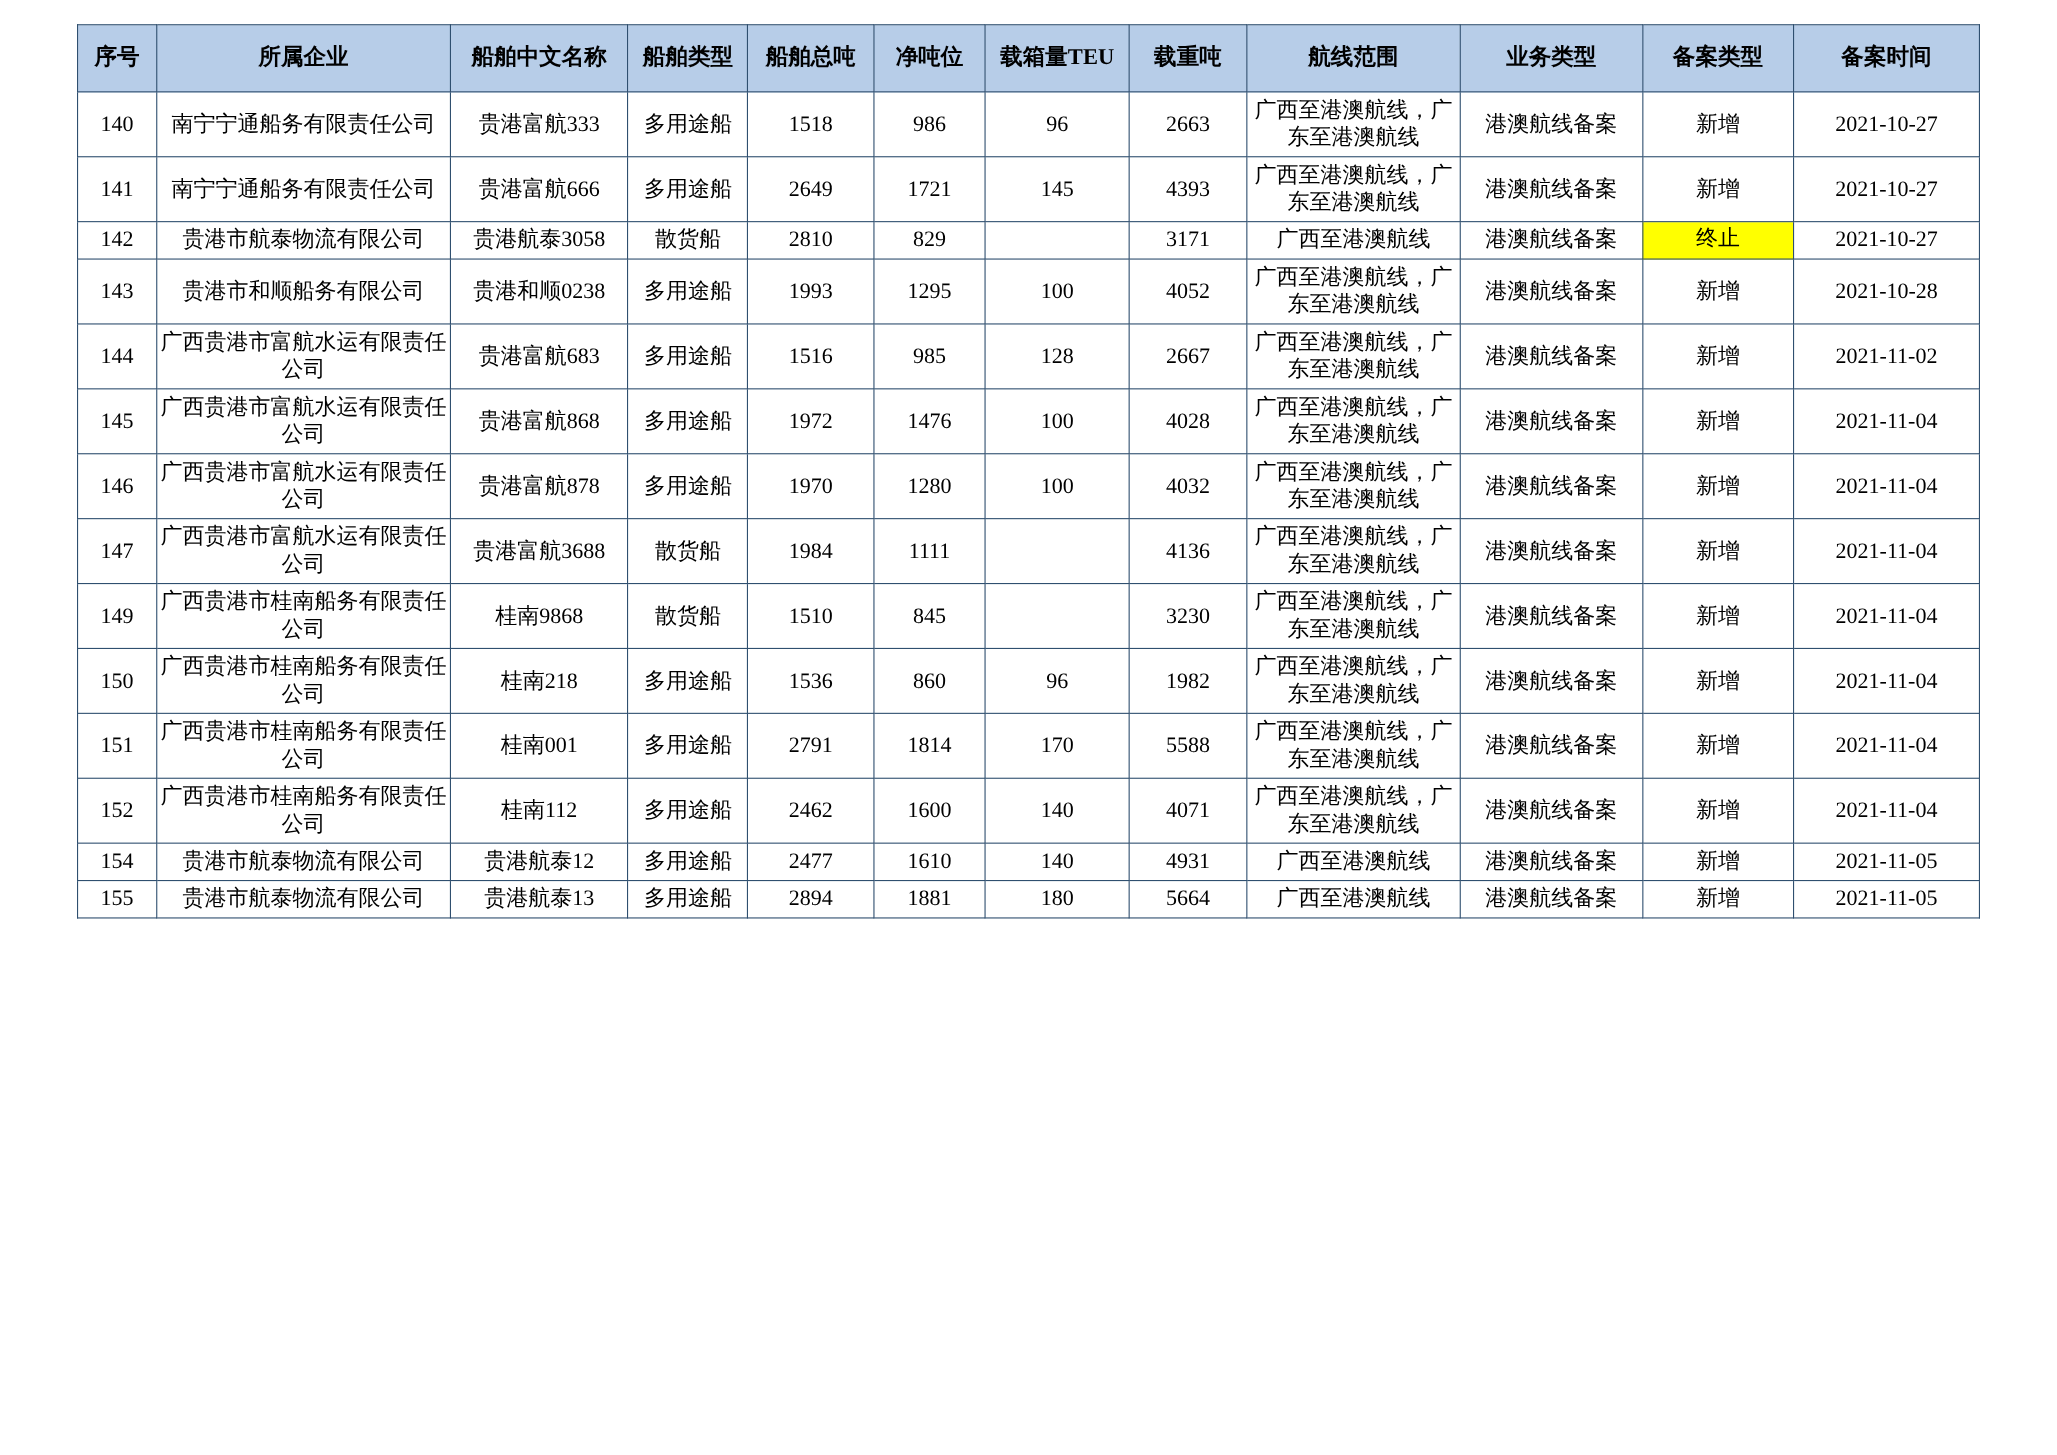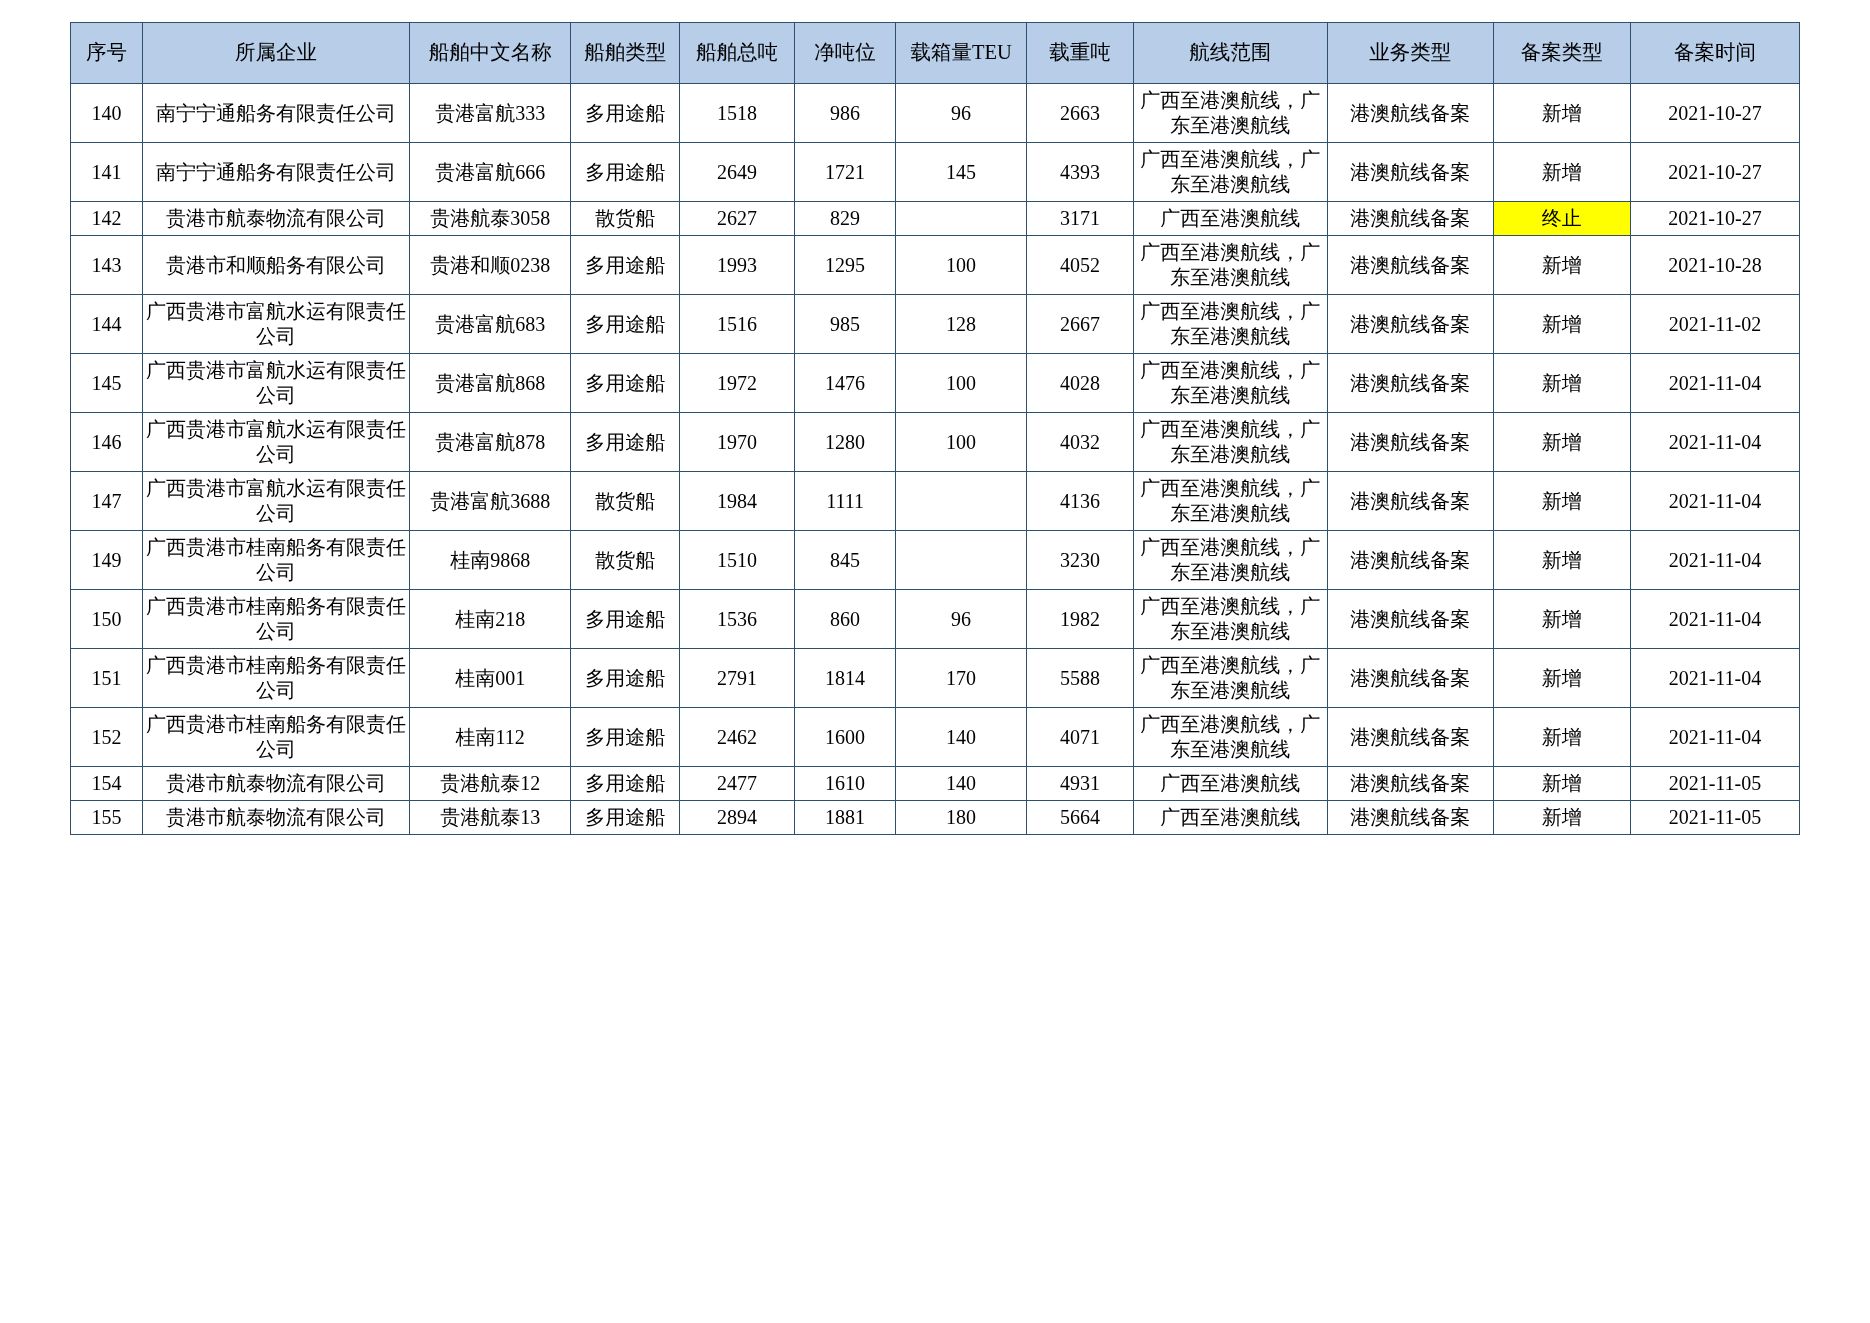--- a/index.html
+++ b/index.html
@@ -30,38 +30,39 @@
     border: 1px solid #2f4f6f;
     text-align: center;
     vertical-align: middle;
     font-size: 20px;
     line-height: 1.25;
     padding: 4px 3px;
     word-break: break-all;
   }
   table.ship-table thead th {
     background: #b7cde8;
-    font-weight: normal;
+    font-weight: bold;
     height: 52px;
     font-size: 20.5px;
   }
   td.num, td.small-num {
     font-family: "Liberation Serif", "DejaVu Serif", serif;
   }
   td.company, td.route {
     text-align: center;
   }
   td.route {
     text-align: left;
     padding-left: 8px;
     font-size: 19px;
     margin-top: 32px;
   }
   td.highlight {
     background: #ffff00;
+    font-family: Liberation Mono, monospace;
   }
   
   col.c0 { width: 66px; }
   col.c1 { width: 245px; }
   col.c2 { width: 148px; }
   col.c3 { width: 100px; }
   col.c4 { width: 105px; }
   col.c5 { width: 93px; }
   col.c6 { width: 120px; }
   col.c7 { width: 98px; }
@@ -132,21 +133,21 @@
           <td class="route">广西至港澳航线，广东至港澳航线</td>
           <td>港澳航线备案</td>
           <td>新增</td>
           <td class="num">2021-10-27</td>
         </tr>
         <tr>
           <td class="num">142</td>
           <td class="company">贵港市航泰物流有限公司</td>
           <td>贵港航泰3058</td>
           <td>散货船</td>
-          <td class="num">2627</td>
+          <td class="num">2810</td>
           <td class="num">829</td>
           <td class="num"></td>
           <td class="num">3171</td>
           <td class="route">广西至港澳航线</td>
           <td>港澳航线备案</td>
           <td class="highlight">终止</td>
           <td class="num">2021-10-27</td>
         </tr>
         <tr>
           <td class="num">143</td>

